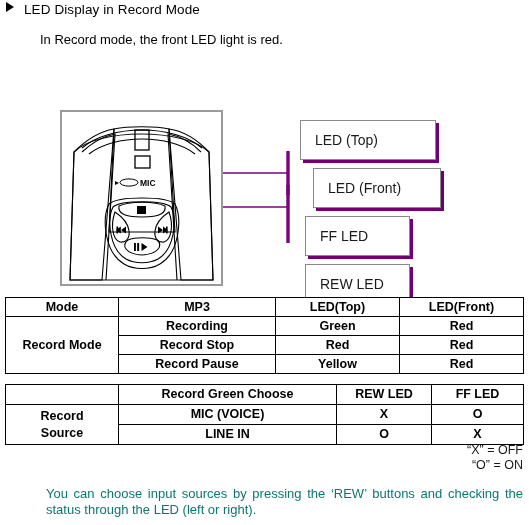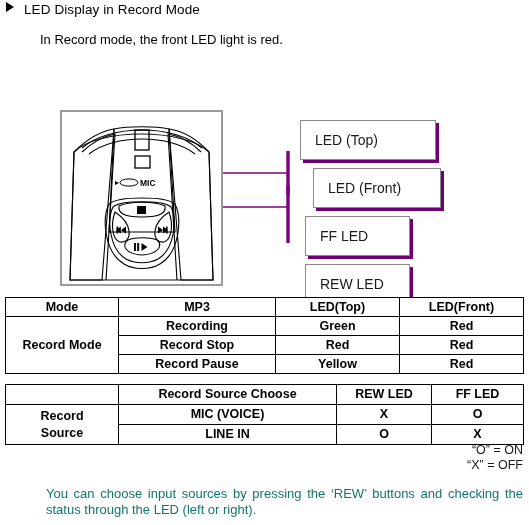--- a/index.html
+++ b/index.html
@@ -290,21 +290,21 @@
 <table class="grid" id="table-record-source">
   <colgroup>
     <col style="width:113px">
       <col style="width:218px">
       <col style="width:95px">
       <col style="width:92px">
   </colgroup>
   <tbody>
     <tr>
       <td class="blank"></td>
-      <td>Record Source Choose</td>
+      <td>Record Green Choose</td>
       <td>REW LED</td>
       <td>FF LED</td>
     </tr>
     <tr>
       <td rowspan="2" class="srccell">
         <div>Record</div>
         <div>Source</div>
       </td>
       <td>MIC (VOICE)</td>
       <td>X</td>
@@ -312,17 +312,17 @@
     </tr>
     <tr>
       <td>LINE IN</td>
       <td>O</td>
       <td>X</td>
     </tr>
   </tbody>
 </table>
 
 <div id="legend">
+  <div>“X” = OFF</div>
   <div>“O” = ON</div>
-  <div>“X” = OFF</div>
 </div>
 
 <div id="footer-para">You can choose input sources by pressing the ‘REW’ buttons and checking the status through the LED (left or right).</div>
 
 </body></html>

